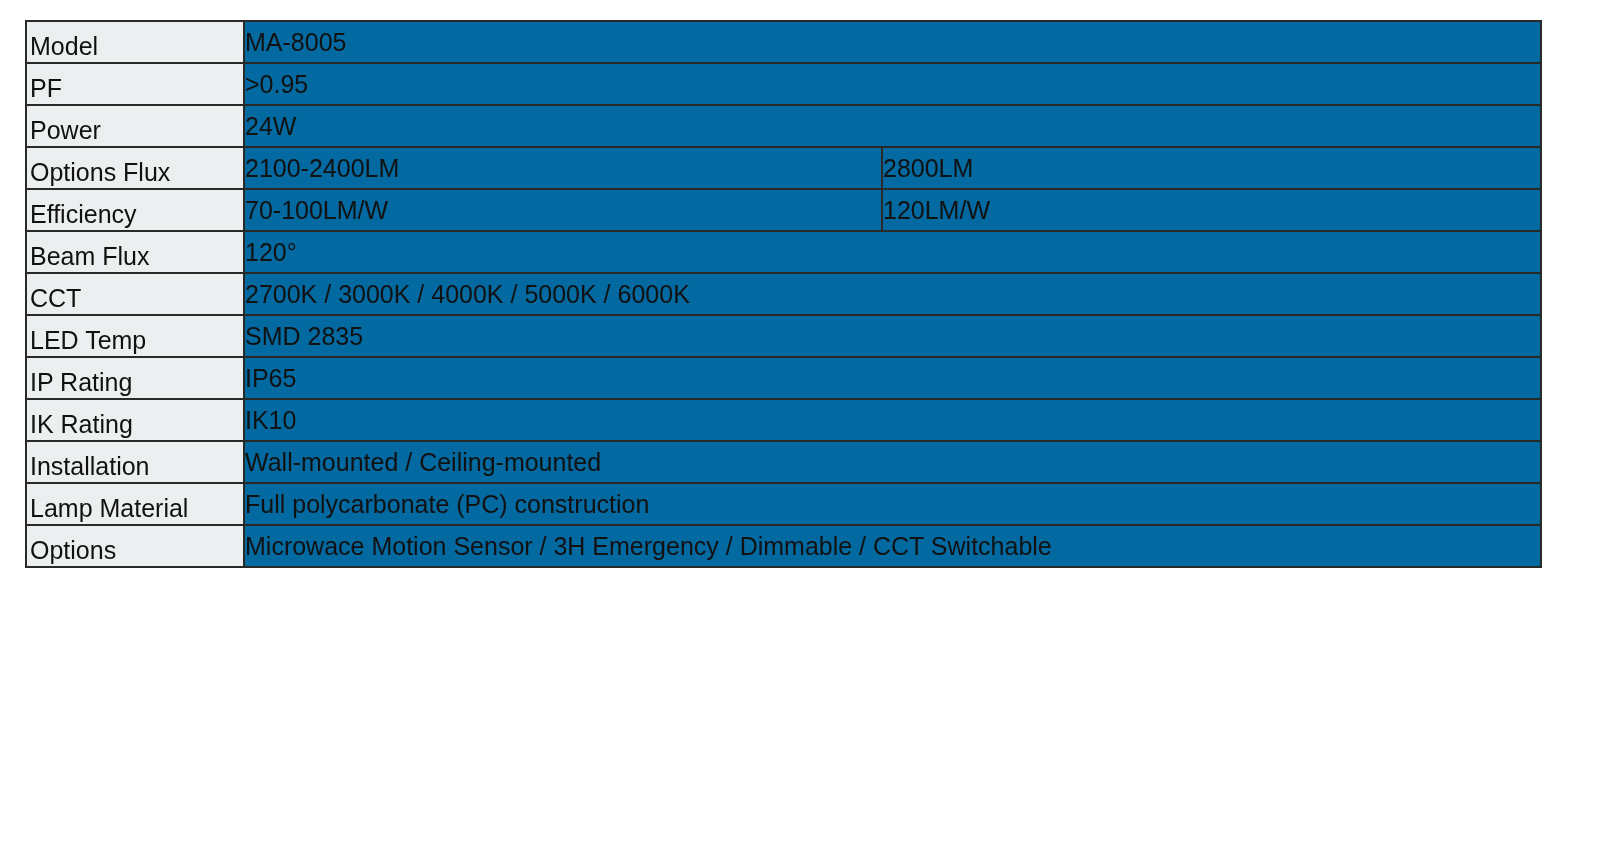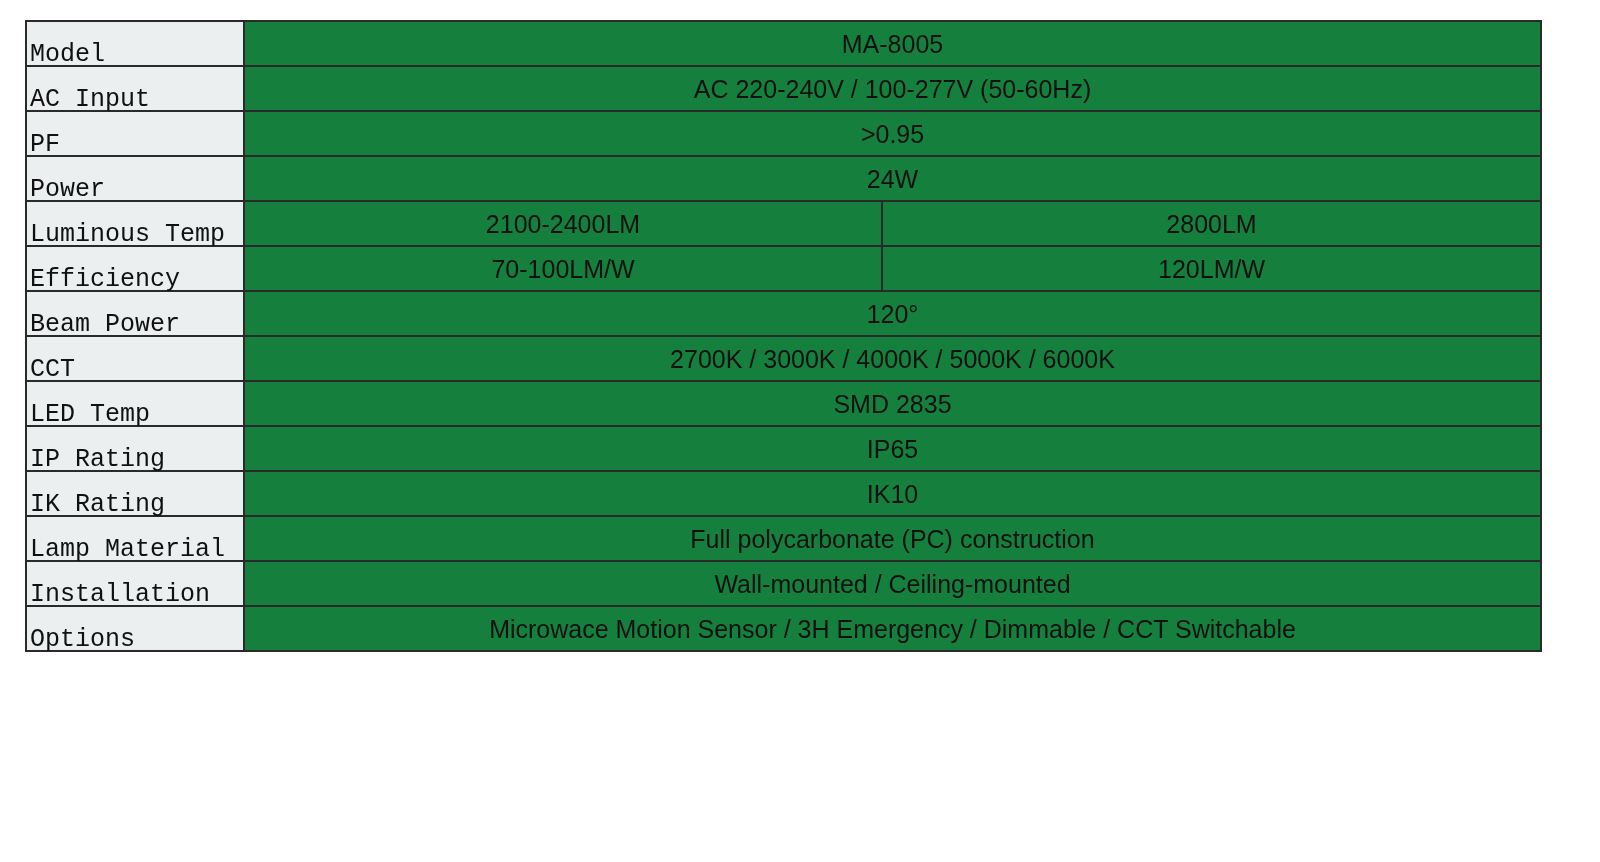--- a/index.html
+++ b/index.html
@@ -7,85 +7,81 @@
          font-family: "Liberation Sans", sans-serif; color: #111; }
   table.spec {
     position: absolute; left: 25px; top: 20px;
     width: 1515px; border-collapse: collapse; table-layout: fixed;
   }
   table.spec td {
     border: 2px solid #2a2a2a; height: 40px; padding: 0;
     font-size: 25px; line-height: 40px; white-space: nowrap;
   }
   td.label { width: 214px; background: #eceff0; padding-left: 3px !important; text-align: left; }
-  td.value { background: #15803d; text-align: center; margin-left: 18px; }
-  td.label span { position: relative; top: 10px; font-family: Liberation Mono, monospace; }
+  td.value { background: #0369a1; text-align: left; margin-left: 18px; }
+  td.label span { position: relative; top: 4px; }
 </style>
 </head>
 <body>
 
 <table class="spec">
   <colgroup>
     <col style="width:218px">
     <col style="width:638px">
     <col style="width:659px">
   </colgroup>
   <tbody>
     <tr>
       <td class="label"><span>Model</span></td>
       <td class="value" colspan="2">MA-8005</td>
     </tr>
     <tr>
-      <td class="label"><span>AC Input</span></td>
-      <td class="value" colspan="2">AC 220-240V / 100-277V (50-60Hz)</td>
-    </tr>
-    <tr>
       <td class="label"><span>PF</span></td>
       <td class="value" colspan="2">&gt;0.95</td>
     </tr>
     <tr>
       <td class="label"><span>Power</span></td>
       <td class="value" colspan="2">24W</td>
     </tr>
     <tr>
-      <td class="label"><span>Luminous Temp</span></td>
+      <td class="label"><span>Options Flux</span></td>
       <td class="value">2100-2400LM</td>
       <td class="value">2800LM</td>
     </tr>
     <tr>
       <td class="label"><span>Efficiency</span></td>
       <td class="value">70-100LM/W</td>
       <td class="value">120LM/W</td>
     </tr>
     <tr>
-      <td class="label"><span>Beam Power</span></td>
+      <td class="label"><span>Beam Flux</span></td>
       <td class="value" colspan="2">120°</td>
     </tr>
     <tr>
       <td class="label"><span>CCT</span></td>
       <td class="value" colspan="2">2700K / 3000K / 4000K / 5000K / 6000K</td>
     </tr>
     <tr>
       <td class="label"><span>LED Temp</span></td>
       <td class="value" colspan="2">SMD 2835</td>
     </tr>
     <tr>
       <td class="label"><span>IP Rating</span></td>
       <td class="value" colspan="2">IP65</td>
     </tr>
     <tr>
       <td class="label"><span>IK Rating</span></td>
       <td class="value" colspan="2">IK10</td>
     </tr>
     <tr>
+      <td class="label"><span>Installation</span></td>
+      <td class="value" colspan="2">Wall-mounted / Ceiling-mounted</td>
+    </tr>
+    <tr>
       <td class="label"><span>Lamp Material</span></td>
       <td class="value" colspan="2">Full polycarbonate (PC) construction</td>
-    </tr>
-    <tr>
-      <td class="label"><span>Installation</span></td>
-      <td class="value" colspan="2">Wall-mounted / Ceiling-mounted</td>
     </tr>
     <tr>
       <td class="label"><span>Options</span></td>
       <td class="value" colspan="2">Microwace Motion Sensor / 3H Emergency / Dimmable / CCT Switchable</td>
     </tr>
   </tbody>
 </table>
 
 </body></html>

